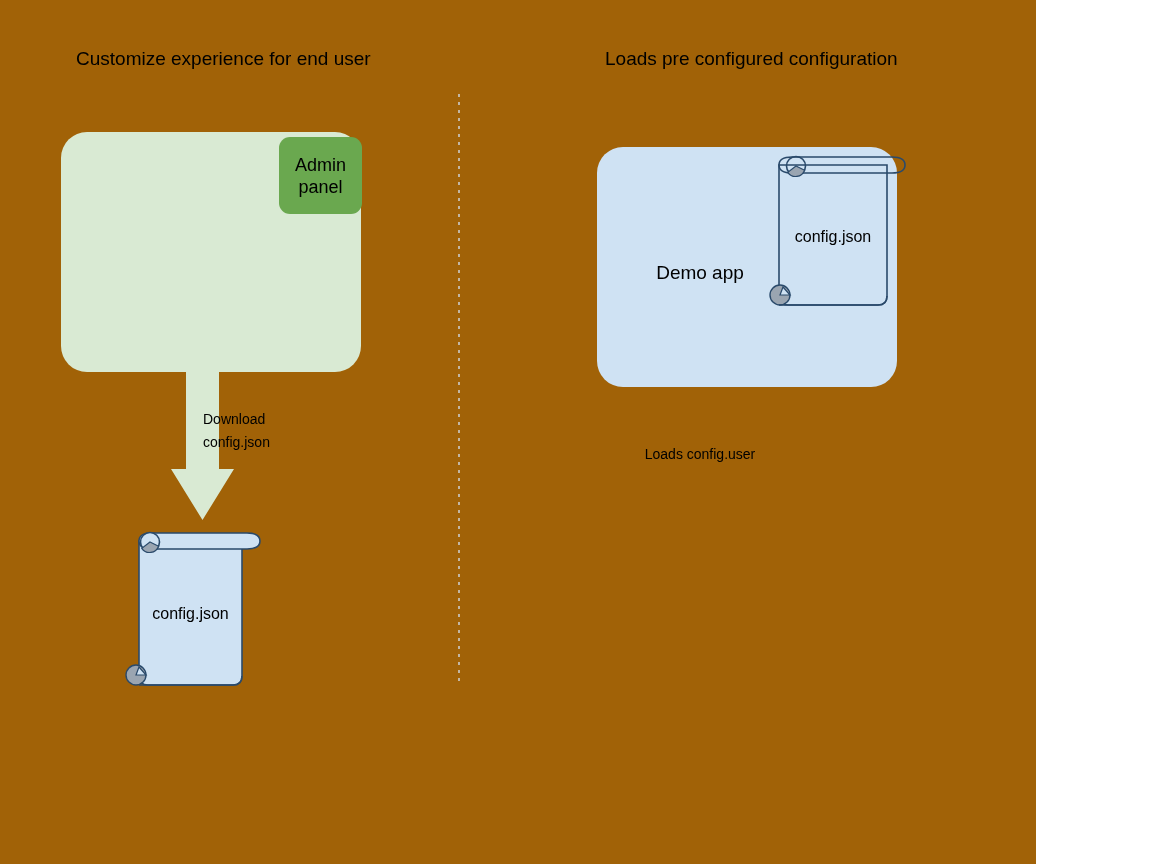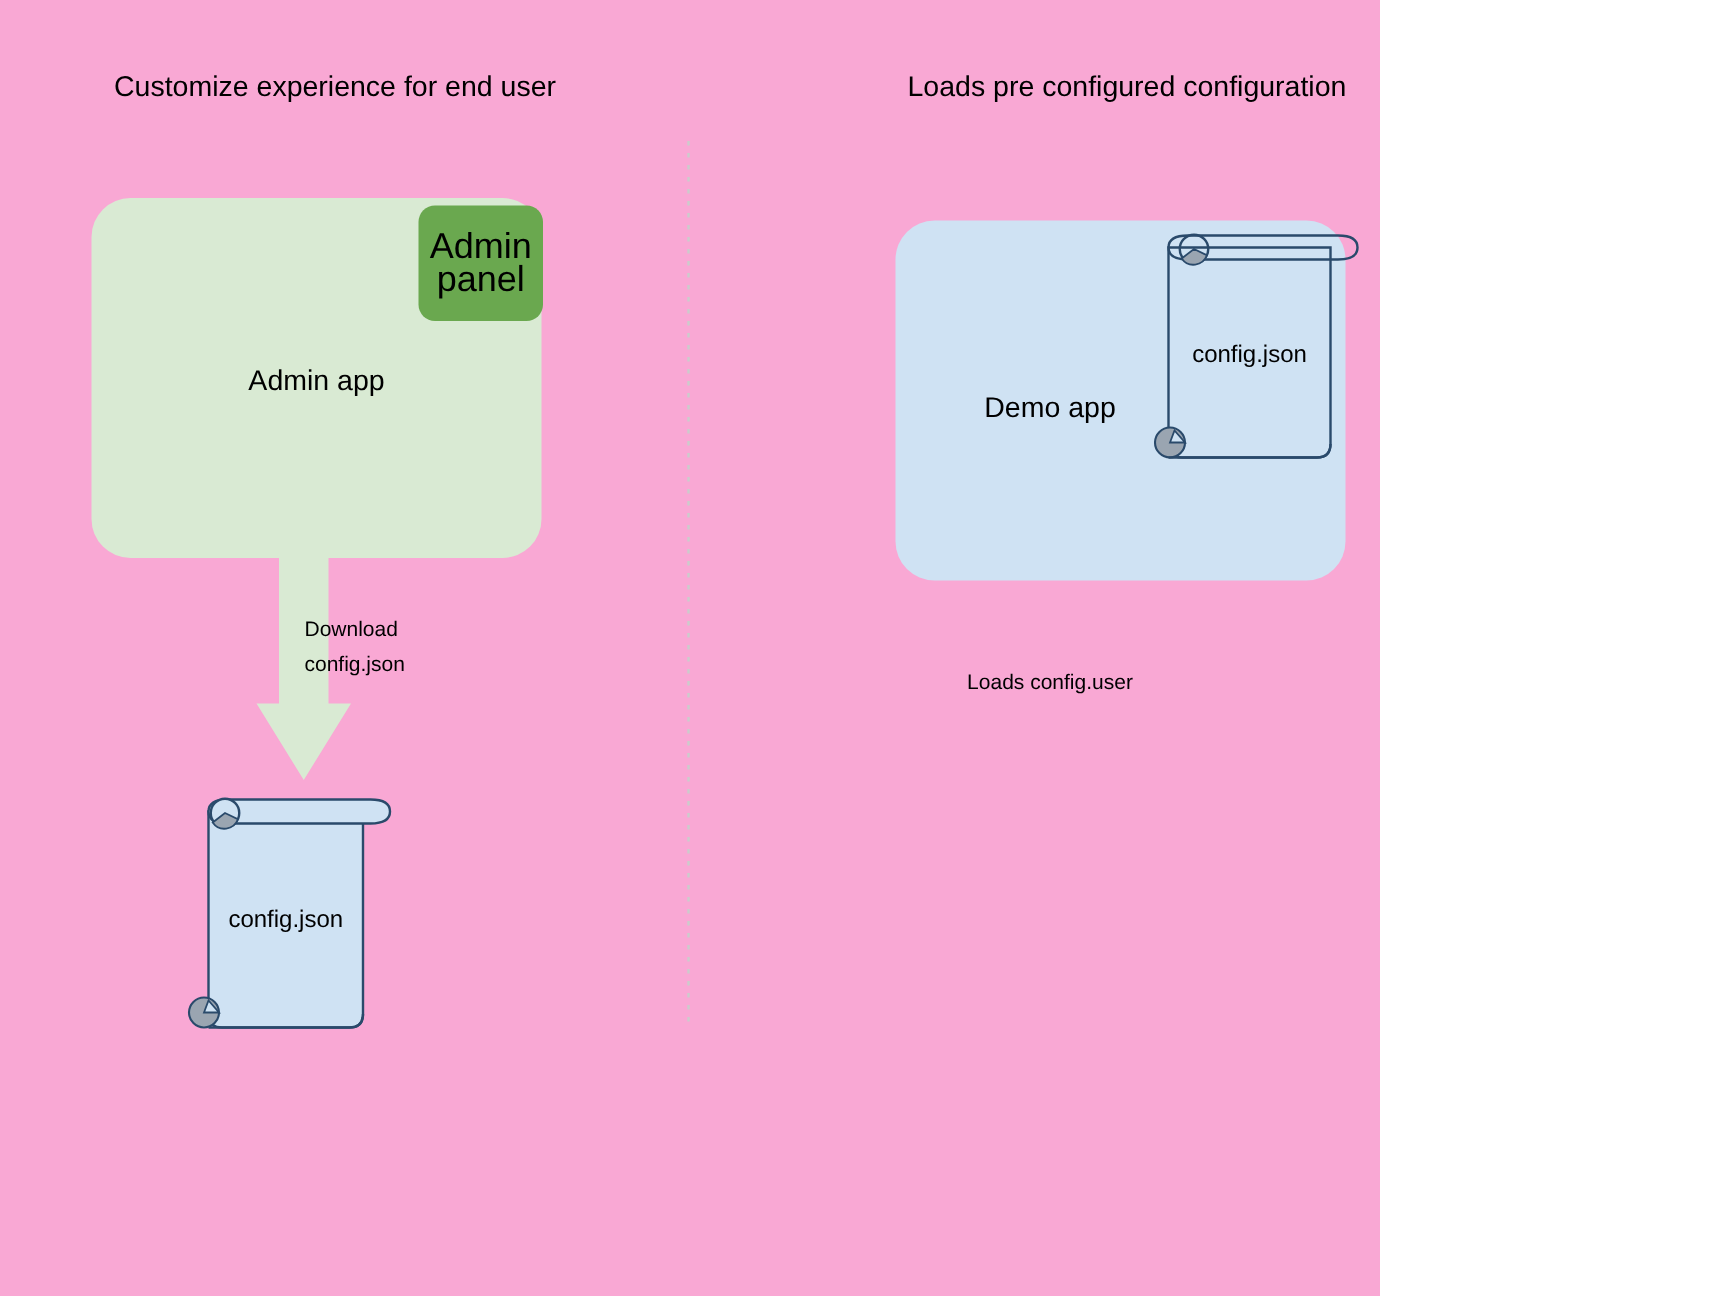--- a/index.html
+++ b/index.html
@@ -7,23 +7,23 @@
     margin: 0;
     padding: 0;
     background: #ffffff;
   }
   body {
     font-family: "Liberation Sans", sans-serif;
     color: #000000;
   }
   #canvas {
     position: relative;
-    width: 920px;
+    width: 1036px;
     height: 864px;
-    background: #f9a8d4;
+    background: #a16207;
     overflow: hidden;
   }
   .svg-layer {
     position: absolute;
     left: 0;
     top: 0;
     width: 1152px;
     height: 864px;
   }
   .title-text {
@@ -55,21 +55,21 @@
   .doc-label {
     position: absolute;
     font-size: 16px;
     line-height: 20px;
     color: #000000;
     text-align: center;
     white-space: nowrap;
   }
   .panel-label {
     position: absolute;
-    font-size: 24px;
+    font-size: 18px;
     line-height: 22px;
     color: #000000;
     text-align: center;
     white-space: pre-line;
     display: flex;
     align-items: center;
     justify-content: center;
   }
 </style>
 </head>
@@ -144,21 +144,20 @@
 
   </svg>
 
   <div class="title-text" style="left:76px; top:47px;">Customize experience for end user</div>
 
   <div class="title-text" style="left:605px; top:47px;">Loads pre configured configuration</div>
 
   <div class="panel-label" style="left:279px; top:137px; width:83px; height:77px;">Admin
 panel</div>
 
-  <div class="shape-label" style="left:111px; top:242px; width:200px; height:24px;">Admin app</div>
 
   <div class="caption-text" style="left:203px; top:408px; width:180px; text-align:left;">Download
 config.json</div>
 
   <div class="doc-label" style="left:139px; top:604px; width:103px;">config.json</div>
 
   <div class="shape-label" style="left:600px; top:260px; width:200px; height:24px;">Demo app</div>
 
   <div class="doc-label" style="left:783px; top:227px; width:100px;">config.json</div>
 

